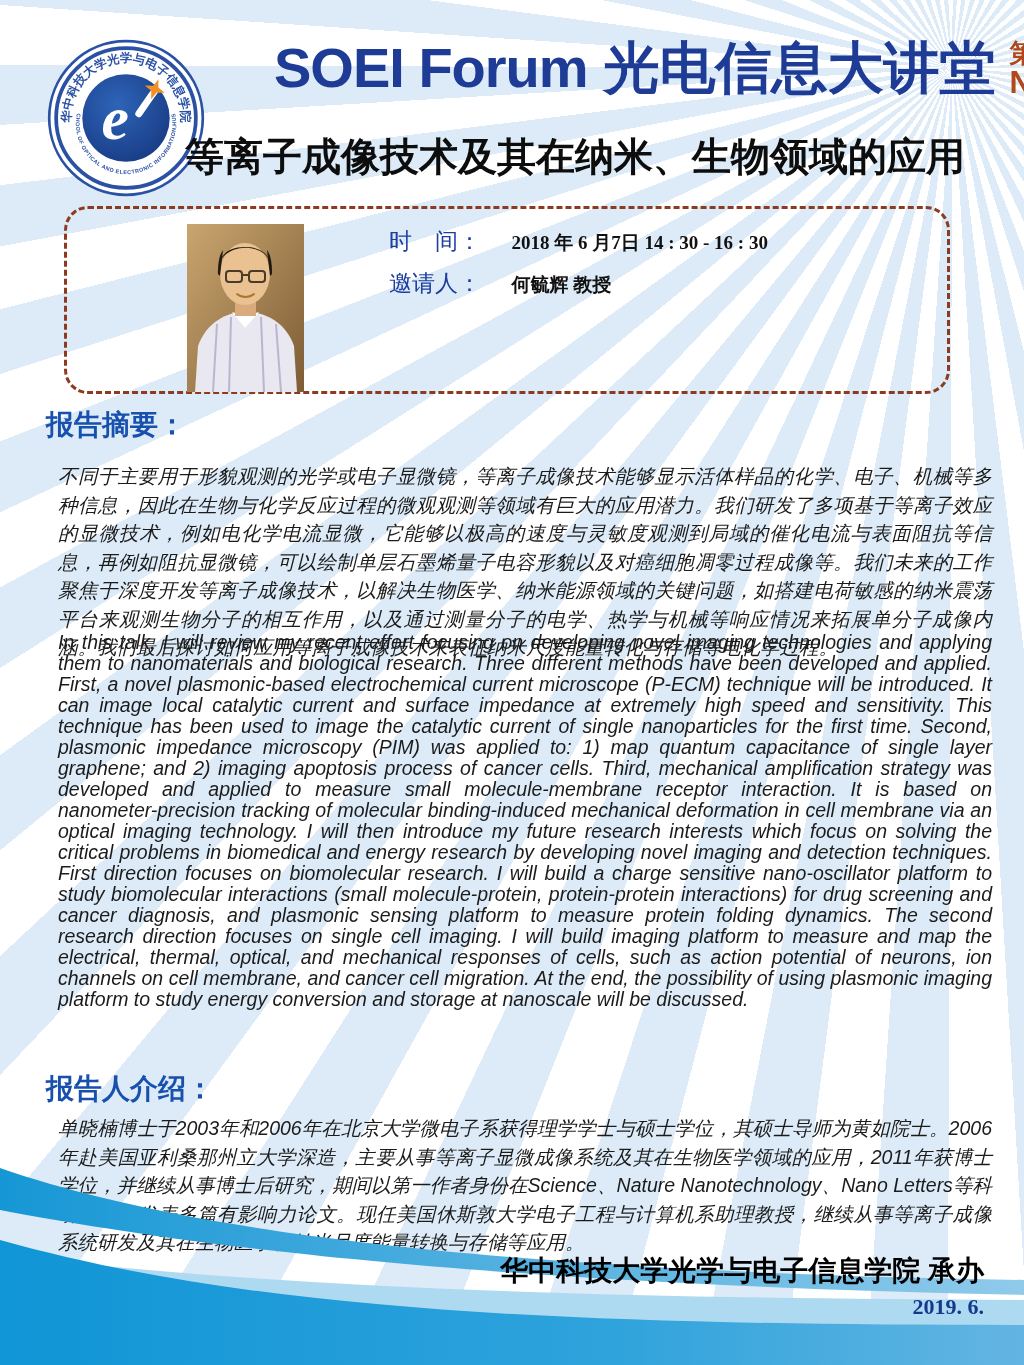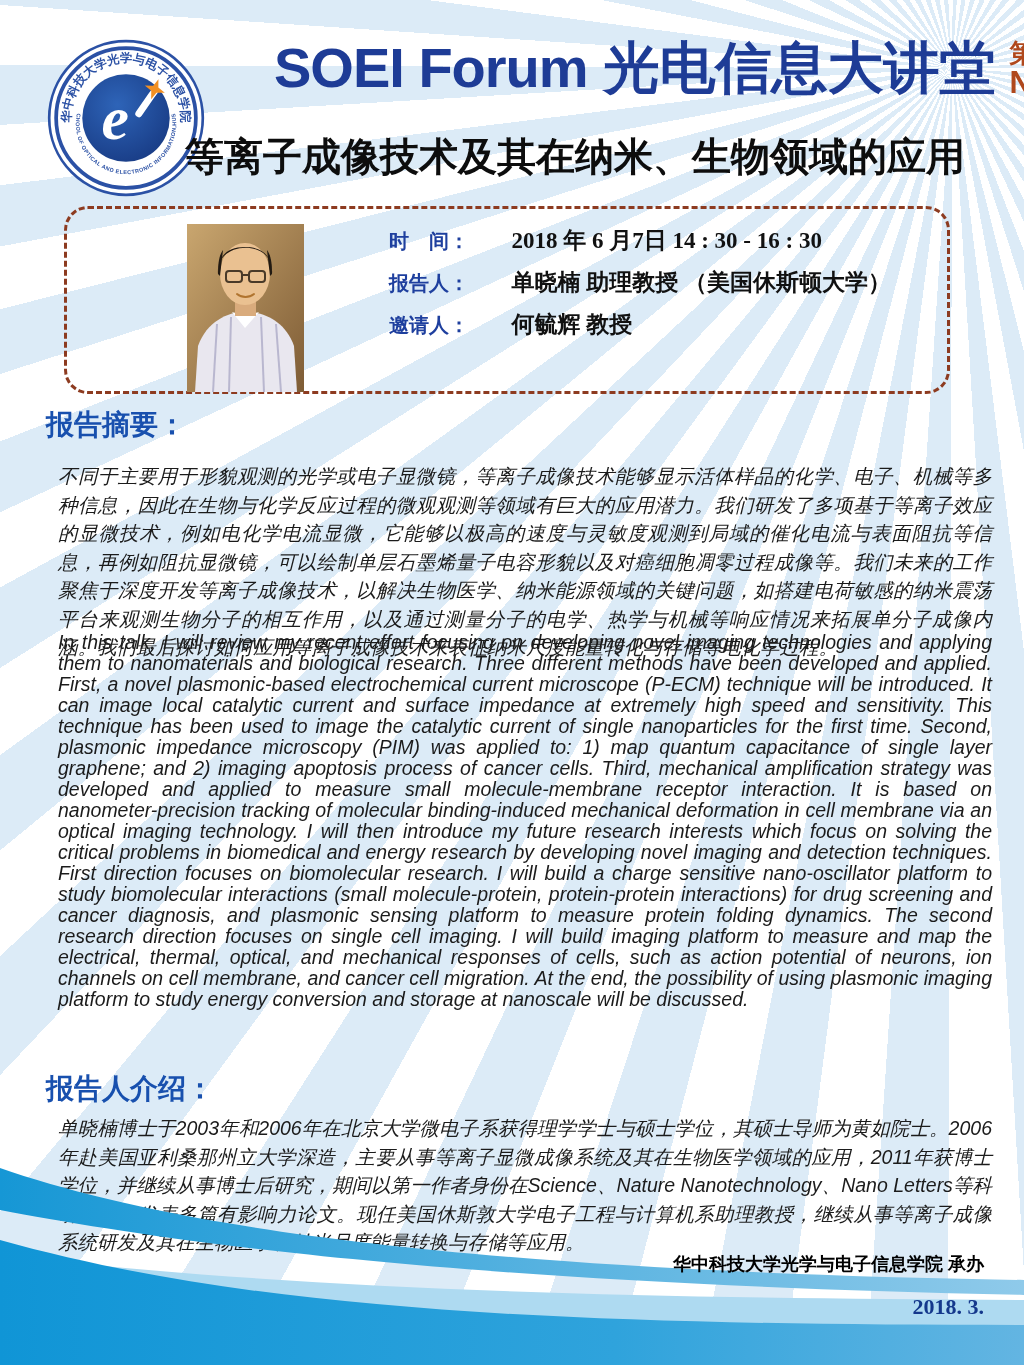--- a/index.html
+++ b/index.html
@@ -26,45 +26,45 @@
   }
   
   .info-card{
     position:absolute;left:64px;top:206px;width:886px;height:188px;
     border:3px dashed #8d3b20;border-radius:24px;box-sizing:border-box;
   }
   .photo{position:absolute;left:120px;top:15px;width:117px;height:168px;display:block;}
   .info-rows{position:absolute;left:322px;top:11px;}
   .info-row{height:42px;line-height:42px;white-space:nowrap;}
   .info-label{
-    display:inline-block;width:108px;color:#1e3f9e;font-weight:700;font-size:20px;
+    display:inline-block;width:108px;color:#1e3f9e;font-weight:400;font-size:23px;
   }
   .info-value{
-    font-family:"Liberation Serif",serif;font-weight:700;font-size:23px;color:#111;
+    font-family:"Liberation Serif",serif;font-weight:700;font-size:19px;color:#111;
     margin-left:10px;
   }
   
   .sec-heading{
     position:absolute;left:46px;margin:0;font-size:28px;font-weight:800;color:#1850ae;
   }
   .heading-abstract{top:406px;}
   .heading-speaker{top:1070px;}
   .para{
     position:absolute;left:46px;width:934px;margin:12px;color:#1b1b1b;
     text-align:justify;
     font-style:italic;
   }
   .para-cn{top:450px;font-size:19.5px;line-height:28.5px;}
   .para-en{top:620px;font-size:19.5px;line-height:21px;}
   .para-bio{top:1102px;font-size:19.5px;line-height:28.5px;}
   
   .footer-art{position:absolute;left:0;top:1140px;width:1024px;height:225px;}
   .footer-organizer{
     position:absolute;right:40px;top:1252px;margin:0;
-    font-size:18px;font-weight:800;color:#000;white-space:nowrap;
+    font-size:28px;font-weight:800;color:#000;white-space:nowrap;
   }
   .footer-date{
     position:absolute;right:40px;top:1294px;margin:0;
     font-family:"Liberation Serif",serif;font-size:22px;font-weight:700;color:#14388c;white-space:nowrap;
   }
 </style>
 </head>
 <body>
 
 <div class="page">
@@ -126,24 +126,20 @@
       <rect x="62" y="47" width="16" height="11" rx="3" fill="none" stroke="#4a3a28" stroke-width="2"></rect>
       <line x1="55" y1="51" x2="62" y2="51" stroke="#4a3a28" stroke-width="2"></line>
       <path d="M50,70 C55,74 62,74 67,70" stroke="#b0742f" stroke-width="2" fill="none" stroke-linecap="round"></path>
     </svg>
     <div class="info-rows">
       <div class="info-row">
         <span class="info-label">时　间：</span>
         <span class="info-value">2018 年 6 月7日 14 : 30 - 16 : 30</span>
       </div>
       <div class="info-row">
-        <span class="info-label">报告人：</span>
-        <span class="info-value">单晓楠 助理教授 （美国休斯顿大学）</span>
-      </div>
-      <div class="info-row">
         <span class="info-label">邀请人：</span>
         <span class="info-value">何毓辉 教授</span>
       </div>
     </div>
   </div>
 
   <h3 class="sec-heading heading-abstract">报告摘要：</h3>
   <p class="para para-cn">不同于主要用于形貌观测的光学或电子显微镜，等离子成像技术能够显示活体样品的化学、电子、机械等多种信息，因此在生物与化学反应过程的微观观测等领域有巨大的应用潜力。我们研发了多项基于等离子效应的显微技术，例如电化学电流显微，它能够以极高的速度与灵敏度观测到局域的催化电流与表面阻抗等信息，再例如阻抗显微镜，可以绘制单层石墨烯量子电容形貌以及对癌细胞凋零过程成像等。我们未来的工作聚焦于深度开发等离子成像技术，以解决生物医学、纳米能源领域的关键问题，如搭建电荷敏感的纳米震荡平台来观测生物分子的相互作用，以及通过测量分子的电学、热学与机械等响应情况来拓展单分子成像内涵。我们最后探讨如何应用等离子成像技术来表征纳米尺度能量转化与存储等电化学过程。</p>
   <p class="para para-en">In this talk, I will review my recent effort focusing on developing novel imaging technologies and applying them to nanomaterials and biological research. Three different methods have been developed and applied. First, a novel plasmonic-based electrochemical current microscope (P-ECM) technique will be introduced. It can image local catalytic current and surface impedance at extremely high speed and sensitivity. This technique has been used to image the catalytic current of single nanoparticles for the first time. Second, plasmonic impedance microscopy (PIM) was applied to: 1) map quantum capacitance of single layer graphene; and 2) imaging apoptosis process of cancer cells. Third, mechanical amplification strategy was developed and applied to measure small molecule-membrane receptor interaction. It is based on nanometer-precision tracking of molecular binding-induced mechanical deformation in cell membrane via an optical imaging technology. I will then introduce my future research interests which focus on solving the critical problems in biomedical and energy research by developing novel imaging and detection techniques. First direction focuses on biomolecular research. I will build a charge sensitive nano-oscillator platform to study biomolecular interactions (small molecule-protein, protein-protein interactions) for drug screening and cancer diagnosis, and plasmonic sensing platform to measure protein folding dynamics. The second research direction focuses on single cell imaging. I will build imaging platform to measure and map the electrical, thermal, optical, and mechanical responses of cells, such as action potential of neurons, ion channels on cell membrane, and cancer cell migration. At the end, the possibility of using plasmonic imaging platform to study energy conversion and storage at nanoscale will be discussed.</p>
 
@@ -161,15 +157,15 @@
         <stop offset="0%" stop-color="#1697d5"></stop>
         <stop offset="100%" stop-color="#8fcaea"></stop>
       </linearGradient>
     </defs>
     <path d="M0,115 C300,150 620,158 1024,160 L1024,225 L0,225 Z" fill="#aedaf1"></path>
     <path d="M0,100 C250,170 560,185 1024,185 L1024,225 L0,225 Z" fill="url(#mainWave)"></path>
     <path d="M0,28 C150,80 420,130 1024,140 L1024,155 C420,142 150,98 0,70 Z" fill="url(#crestWave)"></path>
   </svg>
 
   <p class="footer-organizer">华中科技大学光学与电子信息学院 承办</p>
-  <p class="footer-date">2018. 3.</p>
+  <p class="footer-date">2019. 6.</p>
 
 </div>
 
 </body></html>

